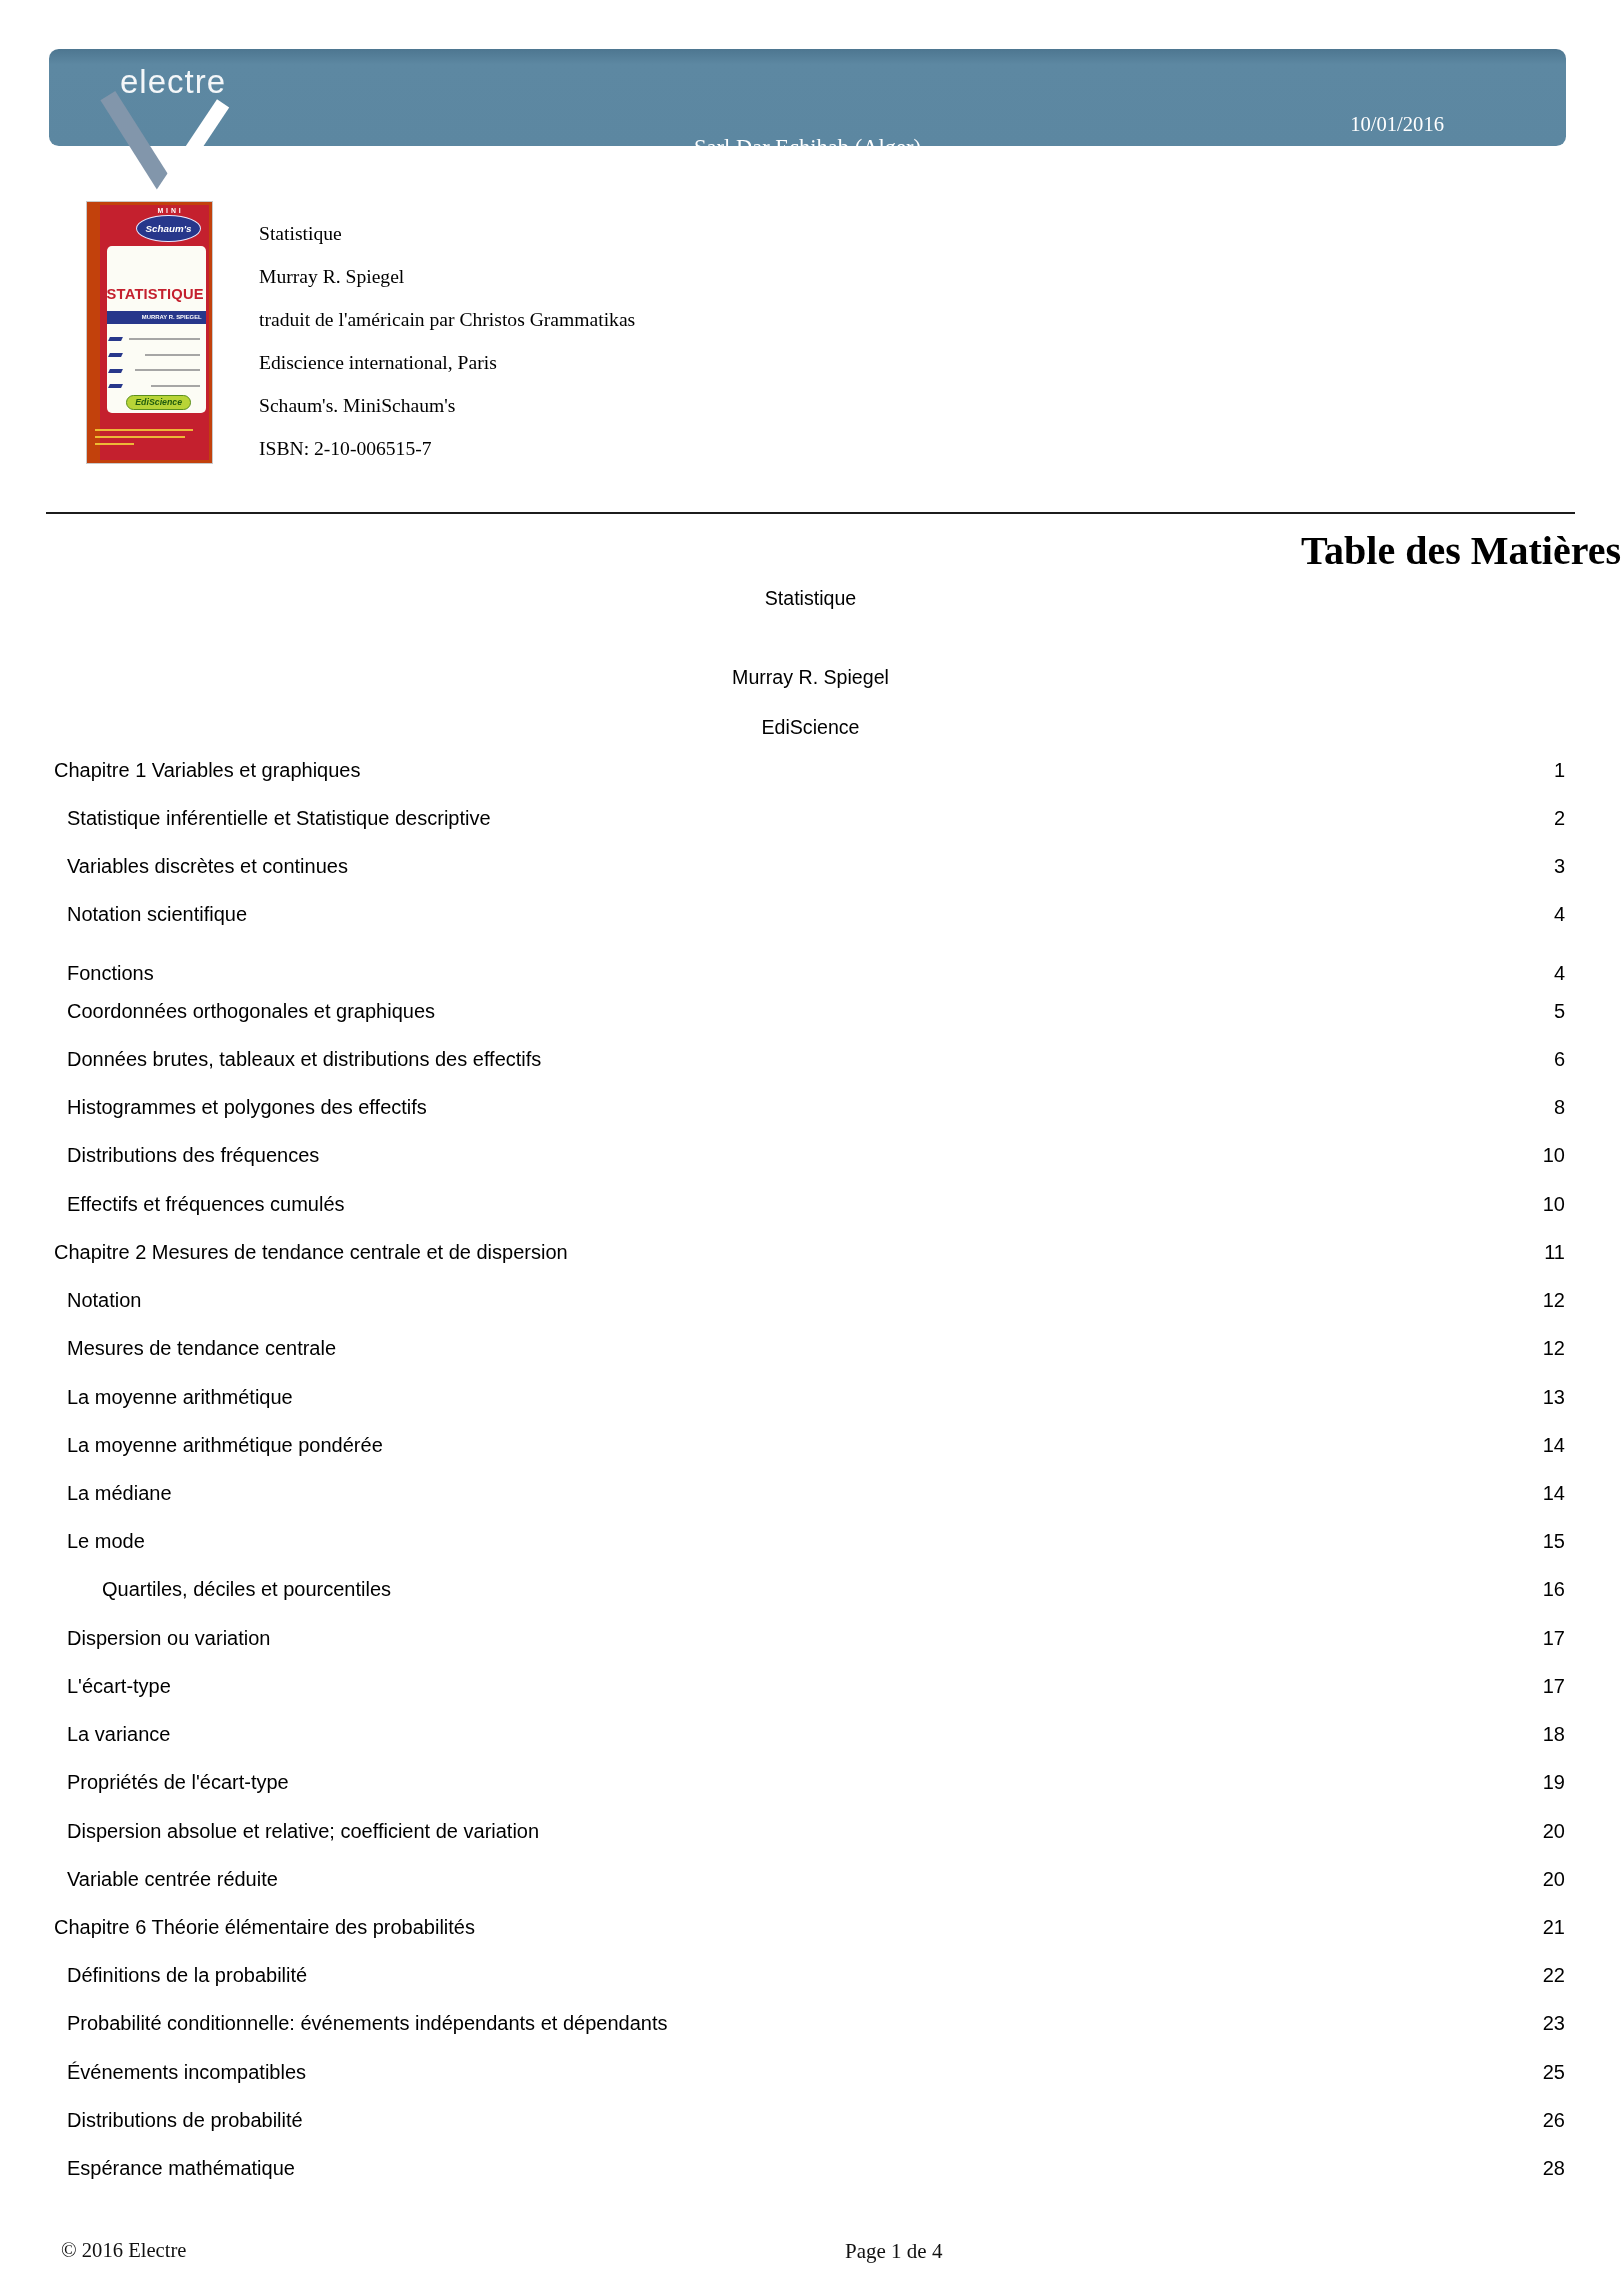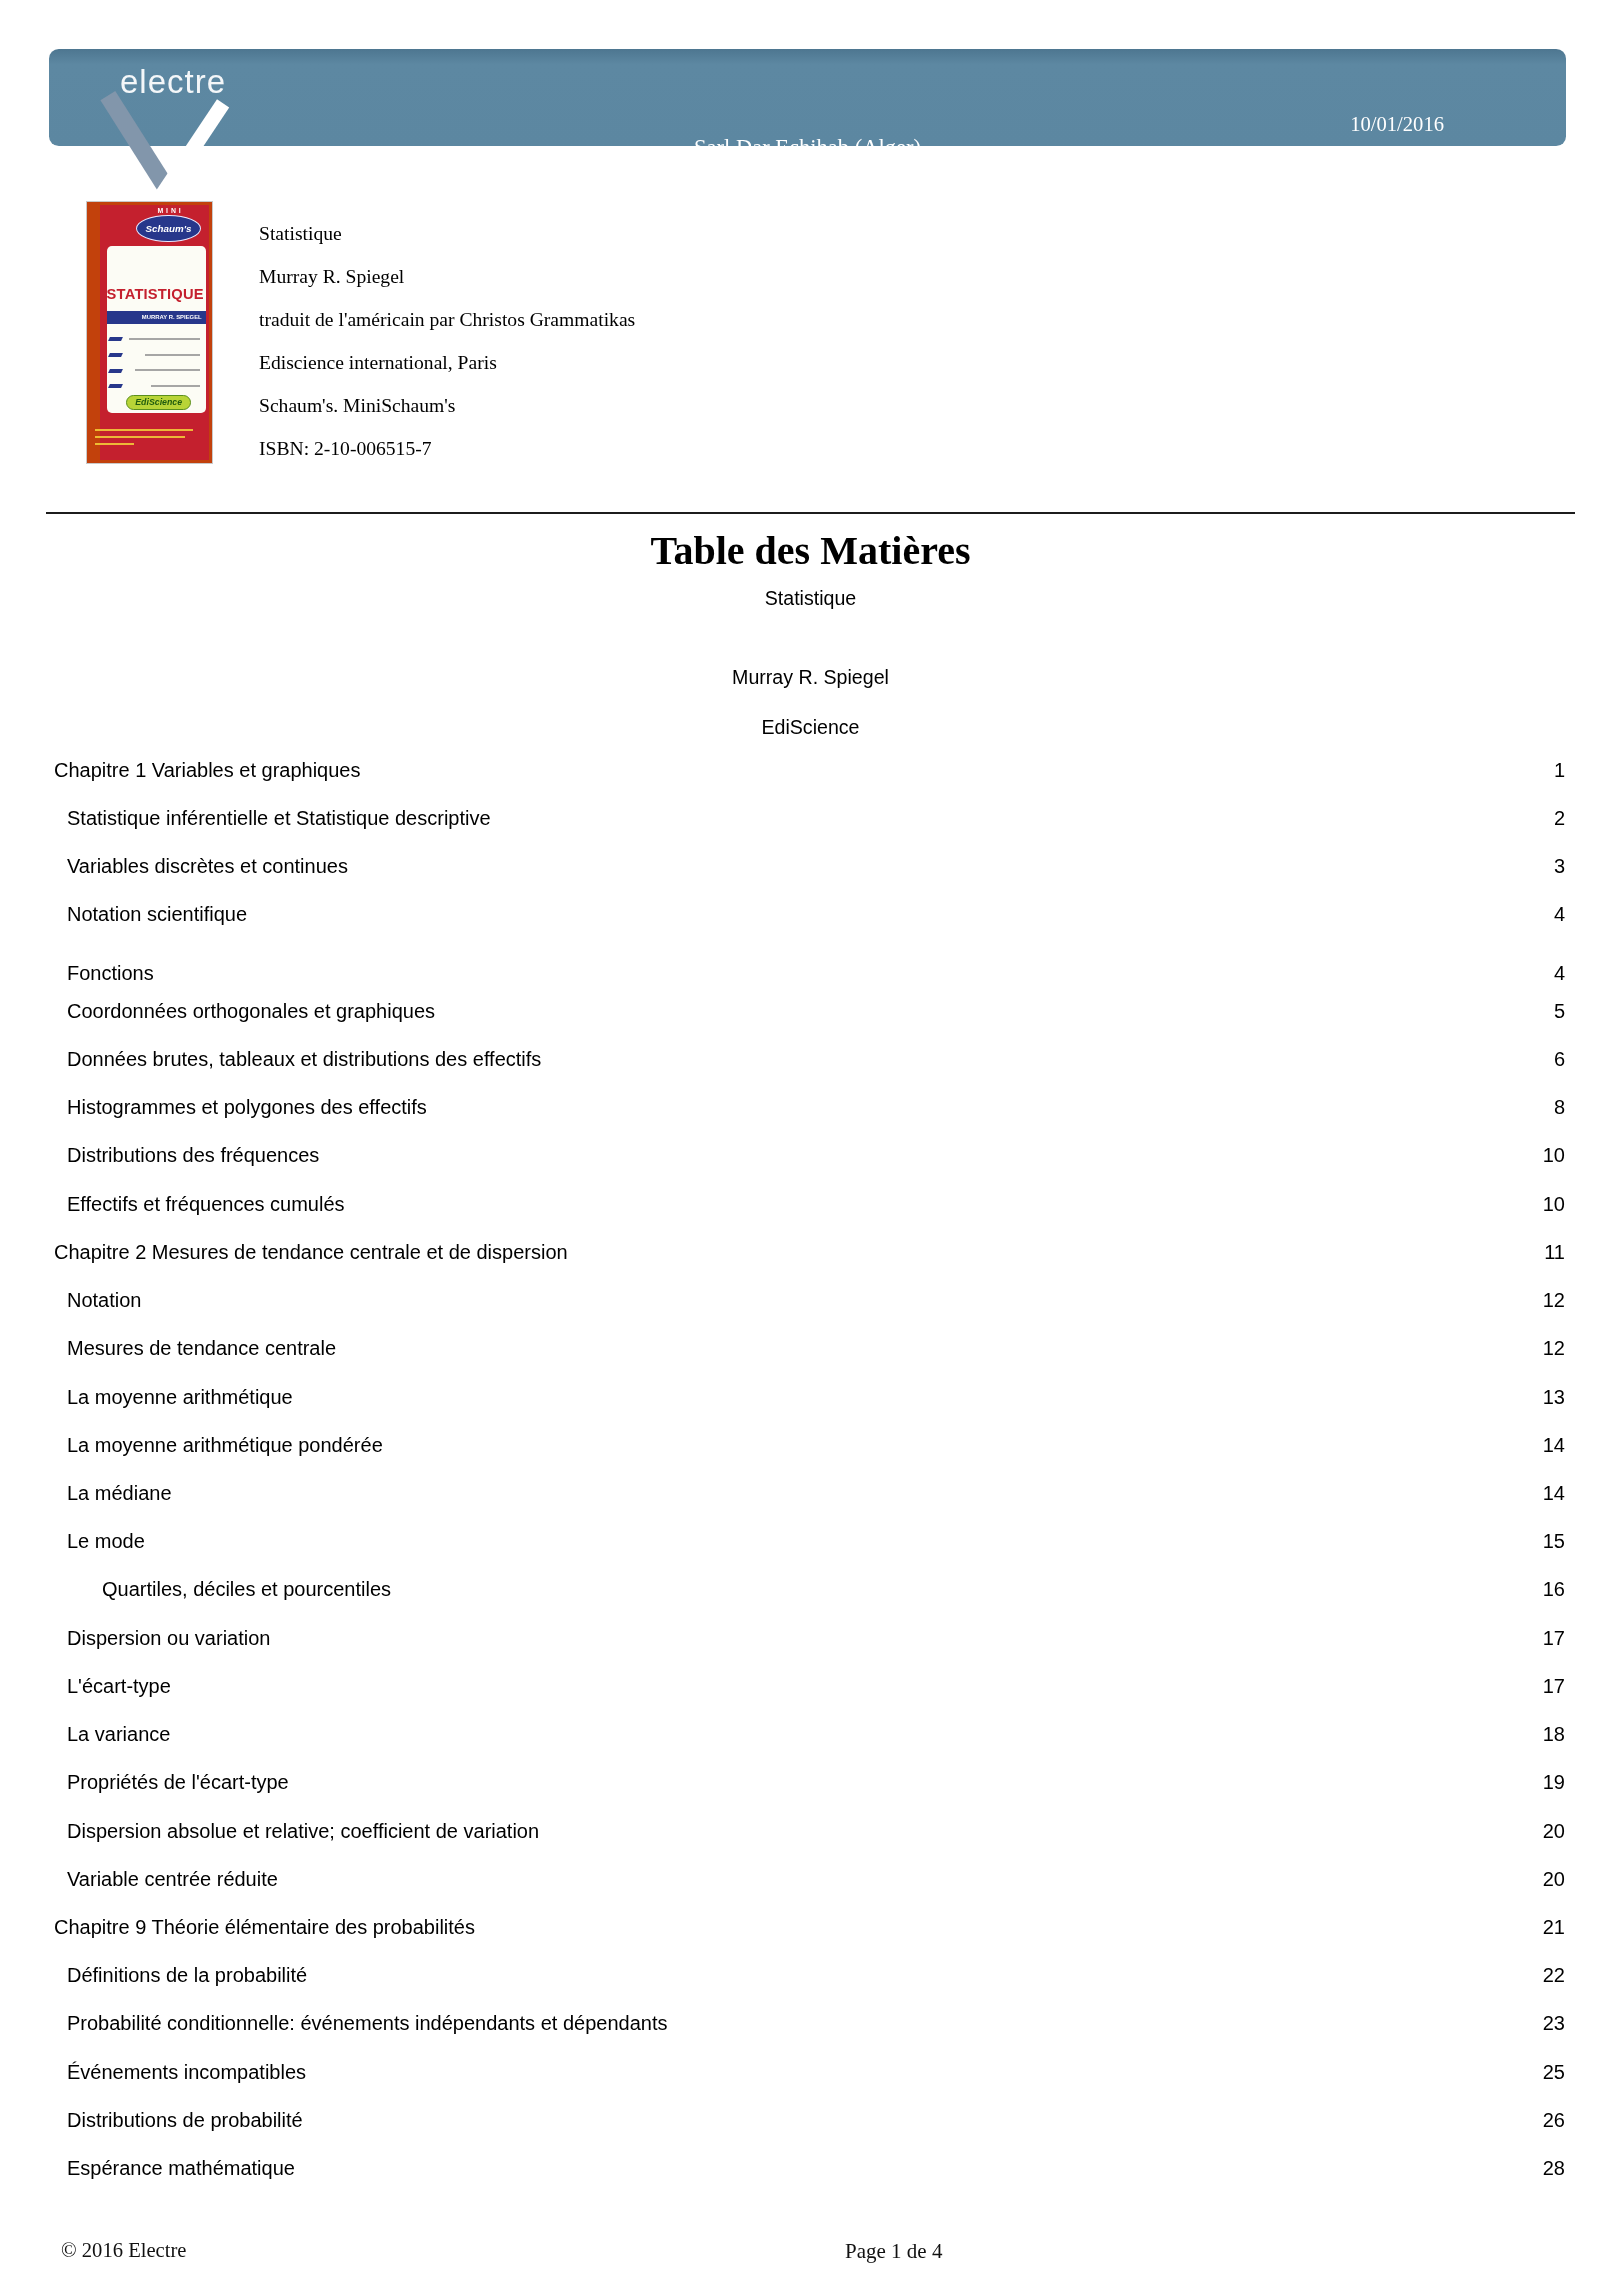--- a/index.html
+++ b/index.html
@@ -74,21 +74,21 @@
 
   .book-info {
     position:absolute; left:259px; top:212px; width:882px;
     font-size:19.6px; line-height:43px; color:#000;
   }
 
   .rule { position:absolute; left:46px; top:512px; width:1529px; height:2px; background:#1c1c1c; }
 
   
   .toc-title {
-    position:absolute; left:0; right:0; top:527px; text-align:center;
+    position:absolute; left:0; right:0; top:527px; text-align:right;
     font-size:40px; font-weight:bold; color:#000;
   }
   .toc-sub {
     position:absolute; left:0; right:0; text-align:center;
     font-family:"Liberation Sans", sans-serif; font-size:19.6px; color:#000;
   }
   .toc-sub.s1 { top:587px; }
   .toc-sub.s2 { top:666px; }
   .toc-sub.s3 { top:716px; }
 
@@ -179,21 +179,21 @@
       <div class="toc-row" style="top: 1432px;"><span>La moyenne arithmétique pondérée</span><span class="pg">14</span></div>
       <div class="toc-row" style="top: 1480px;"><span>La médiane</span><span class="pg">14</span></div>
       <div class="toc-row" style="top: 1528px;"><span>Le mode</span><span class="pg">15</span></div>
       <div class="toc-row" style="top: 1576px; margin-left: 35px;"><span>Quartiles, déciles et pourcentiles</span><span class="pg">16</span></div>
       <div class="toc-row" style="top: 1625px;"><span>Dispersion ou variation</span><span class="pg">17</span></div>
       <div class="toc-row" style="top: 1673px;"><span>L'écart-type</span><span class="pg">17</span></div>
       <div class="toc-row" style="top: 1721px;"><span>La variance</span><span class="pg">18</span></div>
       <div class="toc-row" style="top: 1769px;"><span>Propriétés de l'écart-type</span><span class="pg">19</span></div>
       <div class="toc-row" style="top: 1818px;"><span>Dispersion absolue et relative; coefficient de variation</span><span class="pg">20</span></div>
       <div class="toc-row" style="top: 1866px;"><span>Variable centrée réduite</span><span class="pg">20</span></div>
-      <div class="toc-row chapter" style="top: 1914px;"><span>Chapitre 9 Théorie élémentaire des probabilités</span><span class="pg">21</span></div>
+      <div class="toc-row chapter" style="top: 1914px;"><span>Chapitre 6 Théorie élémentaire des probabilités</span><span class="pg">21</span></div>
       <div class="toc-row" style="top: 1962px;"><span>Définitions de la probabilité</span><span class="pg">22</span></div>
       <div class="toc-row" style="top: 2010px;"><span>Probabilité conditionnelle: événements indépendants et dépendants</span><span class="pg">23</span></div>
       <div class="toc-row" style="top: 2059px;"><span>Événements incompatibles</span><span class="pg">25</span></div>
       <div class="toc-row" style="top: 2107px;"><span>Distributions de probabilité</span><span class="pg">26</span></div>
       <div class="toc-row" style="top: 2155px;"><span>Espérance mathématique</span><span class="pg">28</span></div>
     </div>
 
   <div class="footer-copy">© 2016 Electre</div>
   <div class="footer-page">Page 1 de 4</div>
 

